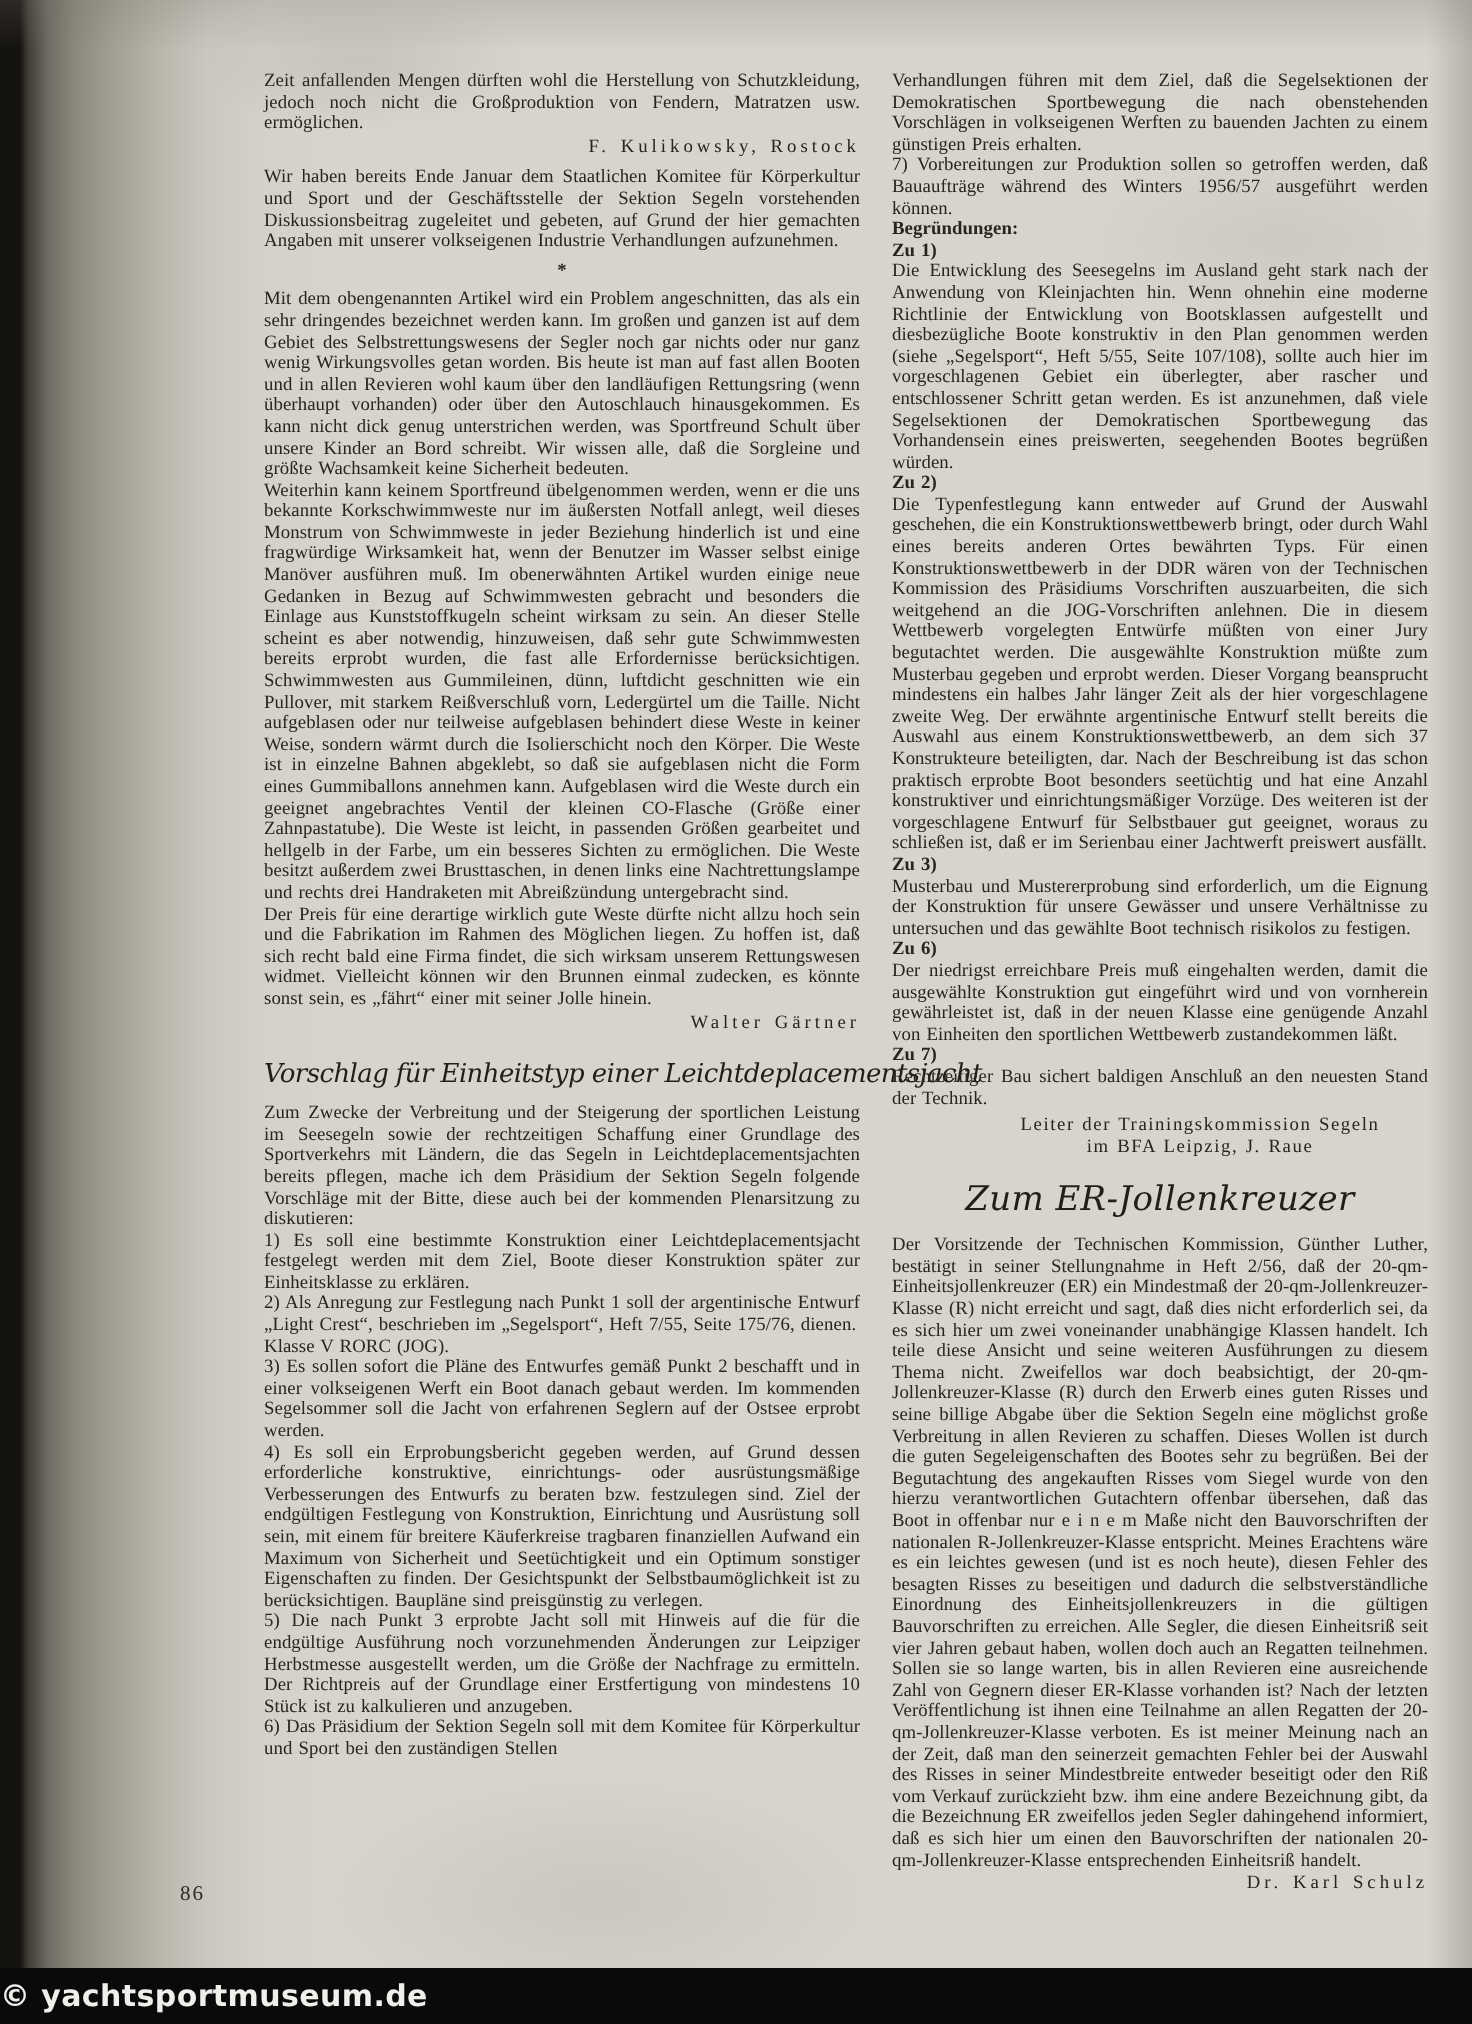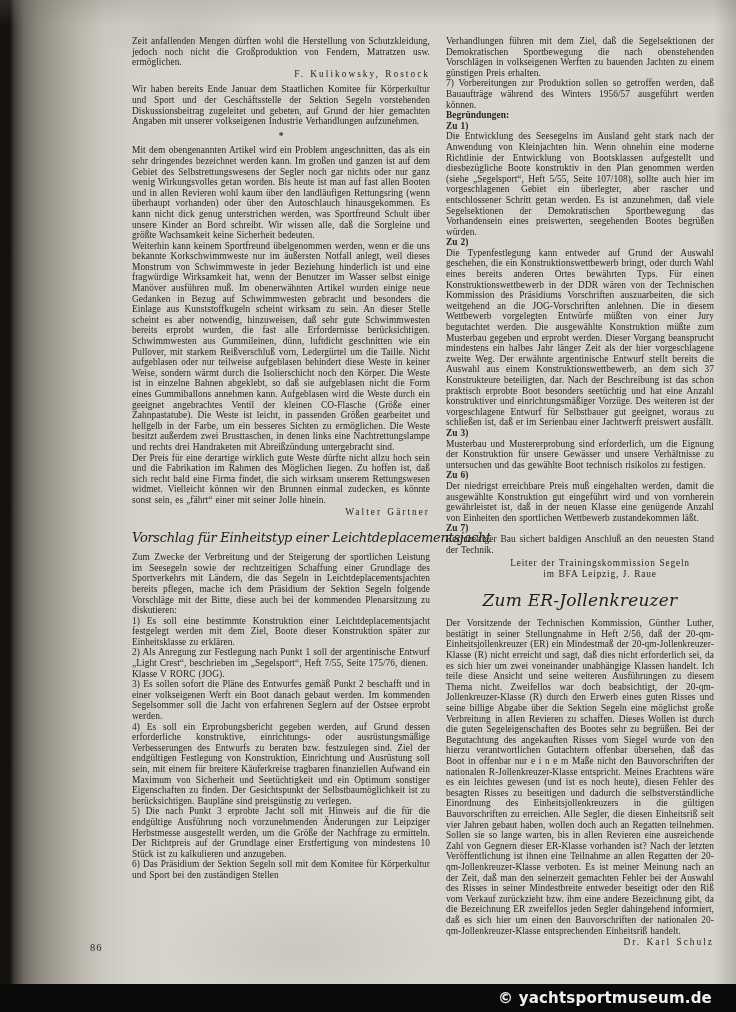--- a/index.html
+++ b/index.html
@@ -47,21 +47,21 @@
     font-size:17px;text-align:center;white-space:normal;letter-spacing:.2px;
     margin:11px 0 8px 0;
   }
   .sig-block{margin-top:3px;}
   .sig-line{text-align:center;letter-spacing:.8px;margin:0;padding-left:40px;}
   .pageno{
     position:absolute;left:90px;top:942px;font-size:10.5px;letter-spacing:1px;color:#2a2924;
   }
   .bar{
     position:absolute;left:0;top:984px;width:736px;height:28px;background:#0a0a0a;
-    display:flex;align-items:center;justify-content:flex-end;padding-right:24px;box-sizing:border-box;
+    display:flex;align-items:center;padding-right:24px;box-sizing:border-box;
   }
   .bar span{
     font-family:"DejaVu Sans", sans-serif;font-weight:bold;font-size:15px;color:#efefec;
     letter-spacing:.2px;
   }
 </style>
 </head>
 <body>
 
 <div class="scan">

